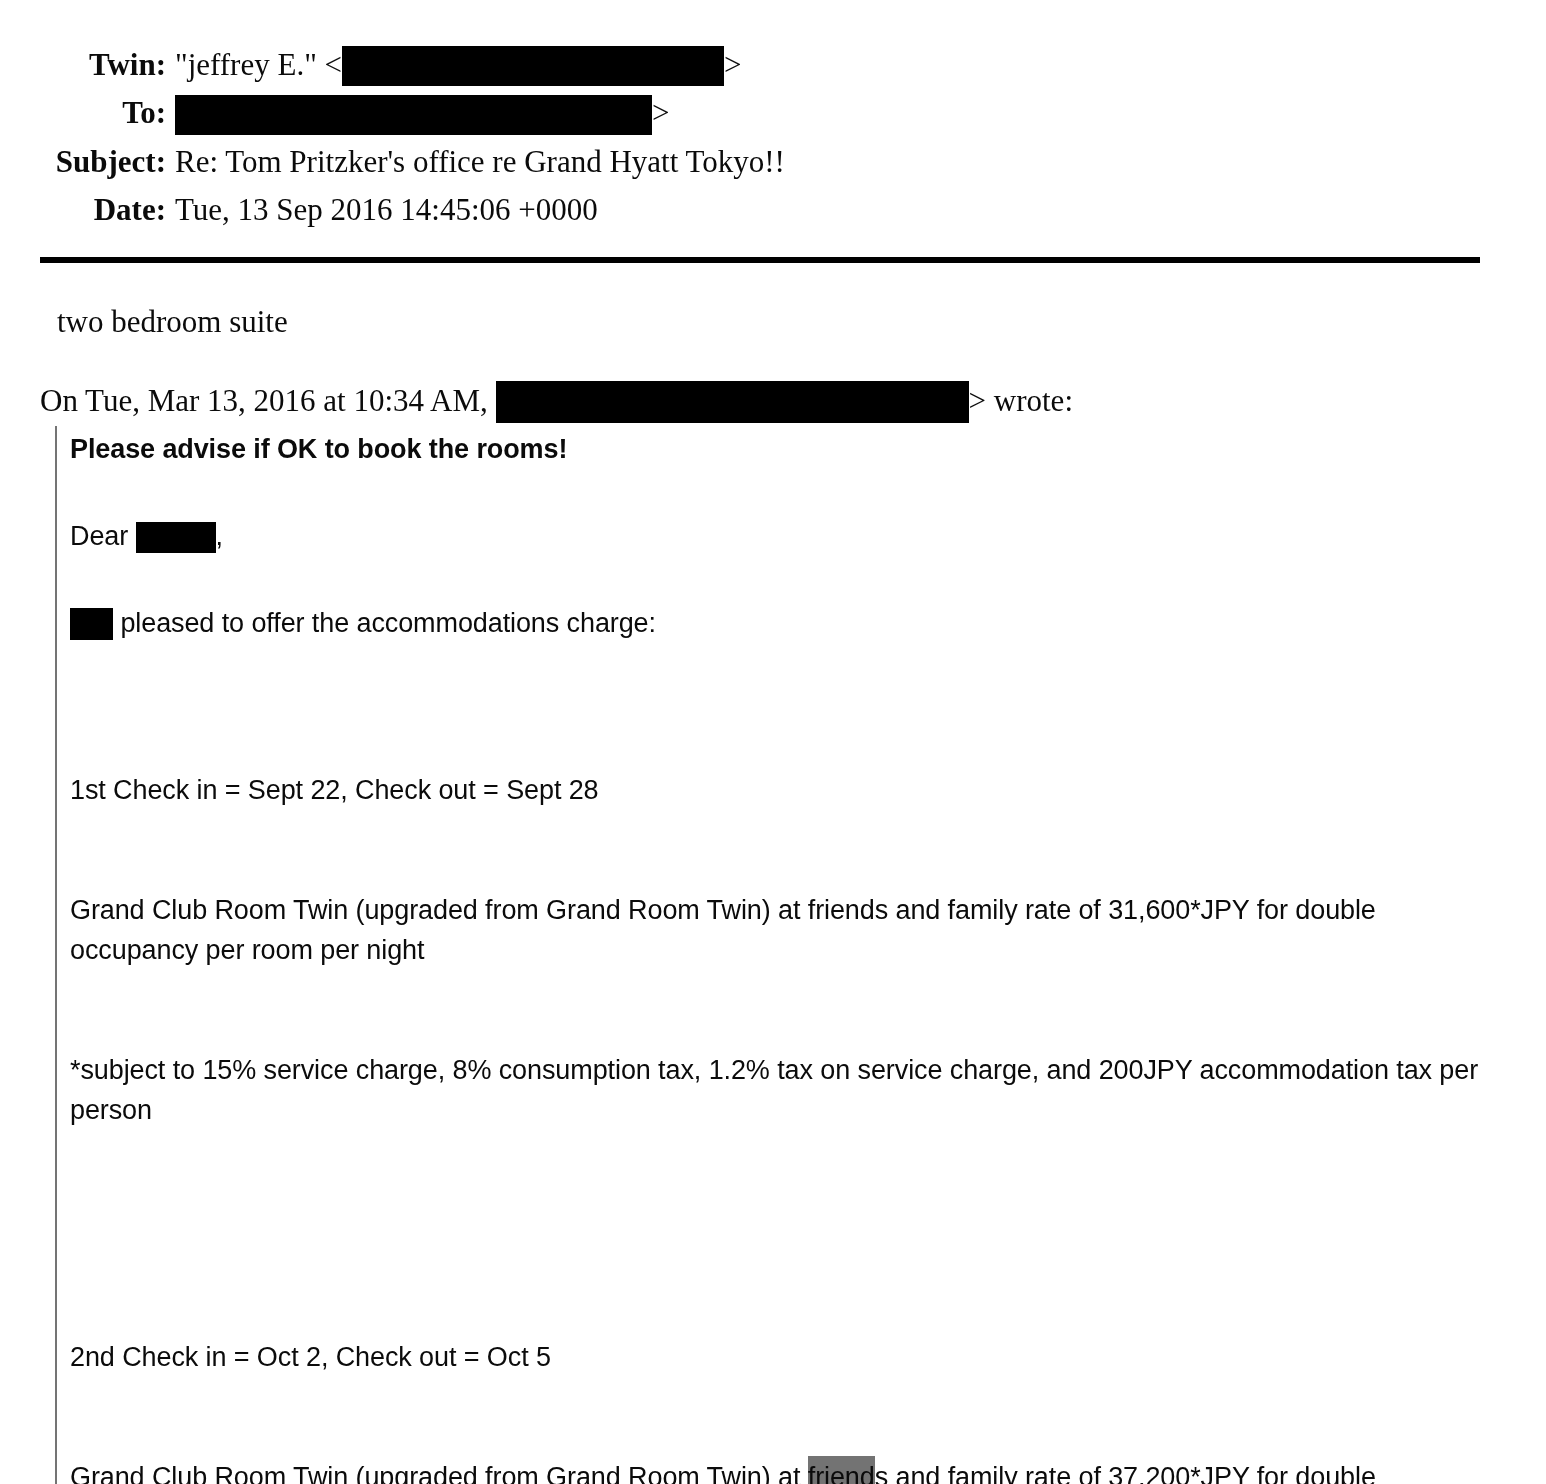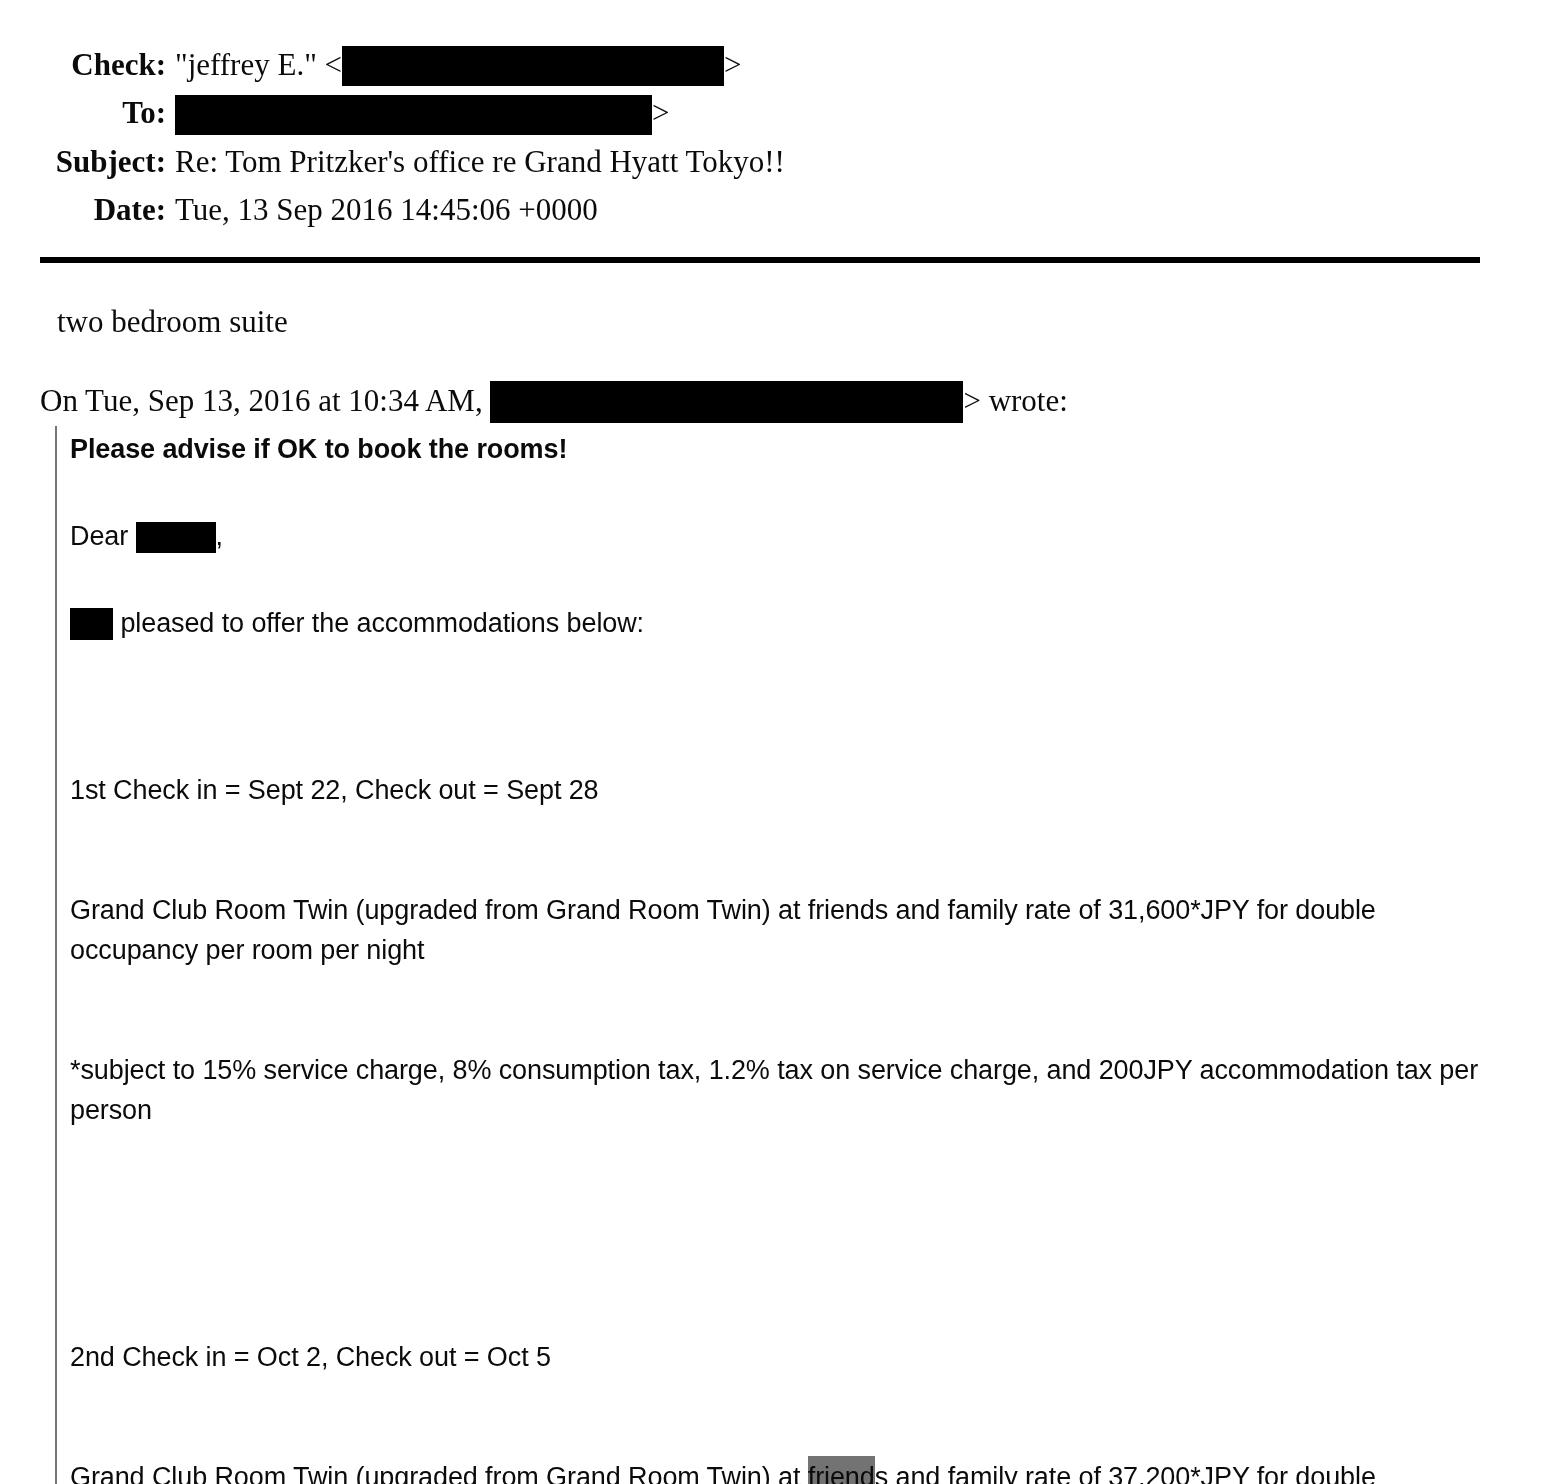--- a/index.html
+++ b/index.html
@@ -48,50 +48,50 @@
   .u { text-decoration-thickness: 2px; text-underline-offset: 4px; }
   .hl { color: inherit; padding: 6px 0 4px; }
 </style>
 </head>
 <body>
 
 <div class="page">
 
   <div class="hdr">
     <div class="hrow">
-      <span class="hlabel">Check:</span>
+      <span class="hlabel">Twin:</span>
       <span class="hvalue"><span>"jeffrey E." &lt;</span><span class="redact r-from" style="background: rgb(0, 0, 0);"></span><span>&gt;</span></span>
     </div>
     <div class="hrow">
       <span class="hlabel">To:</span>
       <span class="hvalue"><span class="redact r-to" style="background: rgb(0, 0, 0);"></span><span>&gt;</span></span>
     </div>
     <div class="hrow">
       <span class="hlabel">Subject:</span>
       <span class="hvalue">Re: Tom Pritzker's office re Grand Hyatt Tokyo!!</span>
     </div>
     <div class="hrow">
       <span class="hlabel">Date:</span>
       <span class="hvalue">Tue, 13 Sep 2016 14:45:06 +0000</span>
     </div>
   </div>
 
   <div class="rule" style="background: rgb(0, 0, 0);"></div>
 
   <div class="intro serif">two bedroom suite</div>
 
-  <div class="attr serif"><span>On Tue, Sep 13, 2016 at 10:34 AM, </span><span class="redact r-attr" style="background: rgb(0, 0, 0);"></span><span>&gt; wrote:</span></div>
+  <div class="attr serif"><span>On Tue, Mar 13, 2016 at 10:34 AM, </span><span class="redact r-attr" style="background: rgb(0, 0, 0);"></span><span>&gt; wrote:</span></div>
 
   <blockquote class="quote">
 
     <p class="bold-line">Please advise if OK to book the rooms!</p>
 
     <p><span>Dear </span><span class="redact r-dear" style="background: rgb(0, 0, 0);"></span><span>,</span></p>
 
-    <p><span class="redact r-we" style="background: rgb(0, 0, 0);"></span><span> pleased to offer the accommodations below:</span></p>
+    <p><span class="redact r-we" style="background: rgb(0, 0, 0);"></span><span> pleased to offer the accommodations charge:</span></p>
 
     <div class="para">
       <div class="u">1st Check in = Sept 22, Check out = Sept 28</div>
       <div>Grand Club Room Twin (upgraded from Grand Room Twin) at friends and family rate of 31,600*JPY for double occupancy per room per night</div>
       <div>*subject to 15% service charge, 8% consumption tax, 1.2% tax on service charge, and 200JPY accommodation tax per person</div>
     </div>
 
     <div class="para">
       <div class="u">2nd Check in = Oct 2, Check out = Oct 5</div>
       <div><span>Grand Club Room Twin (upgraded from Grand Room Twin) at </span><mark class="hl" style="background: #737373;">friend</mark><span>s and family rate of 37,200*JPY for double occupancy per room per night</span></div>

